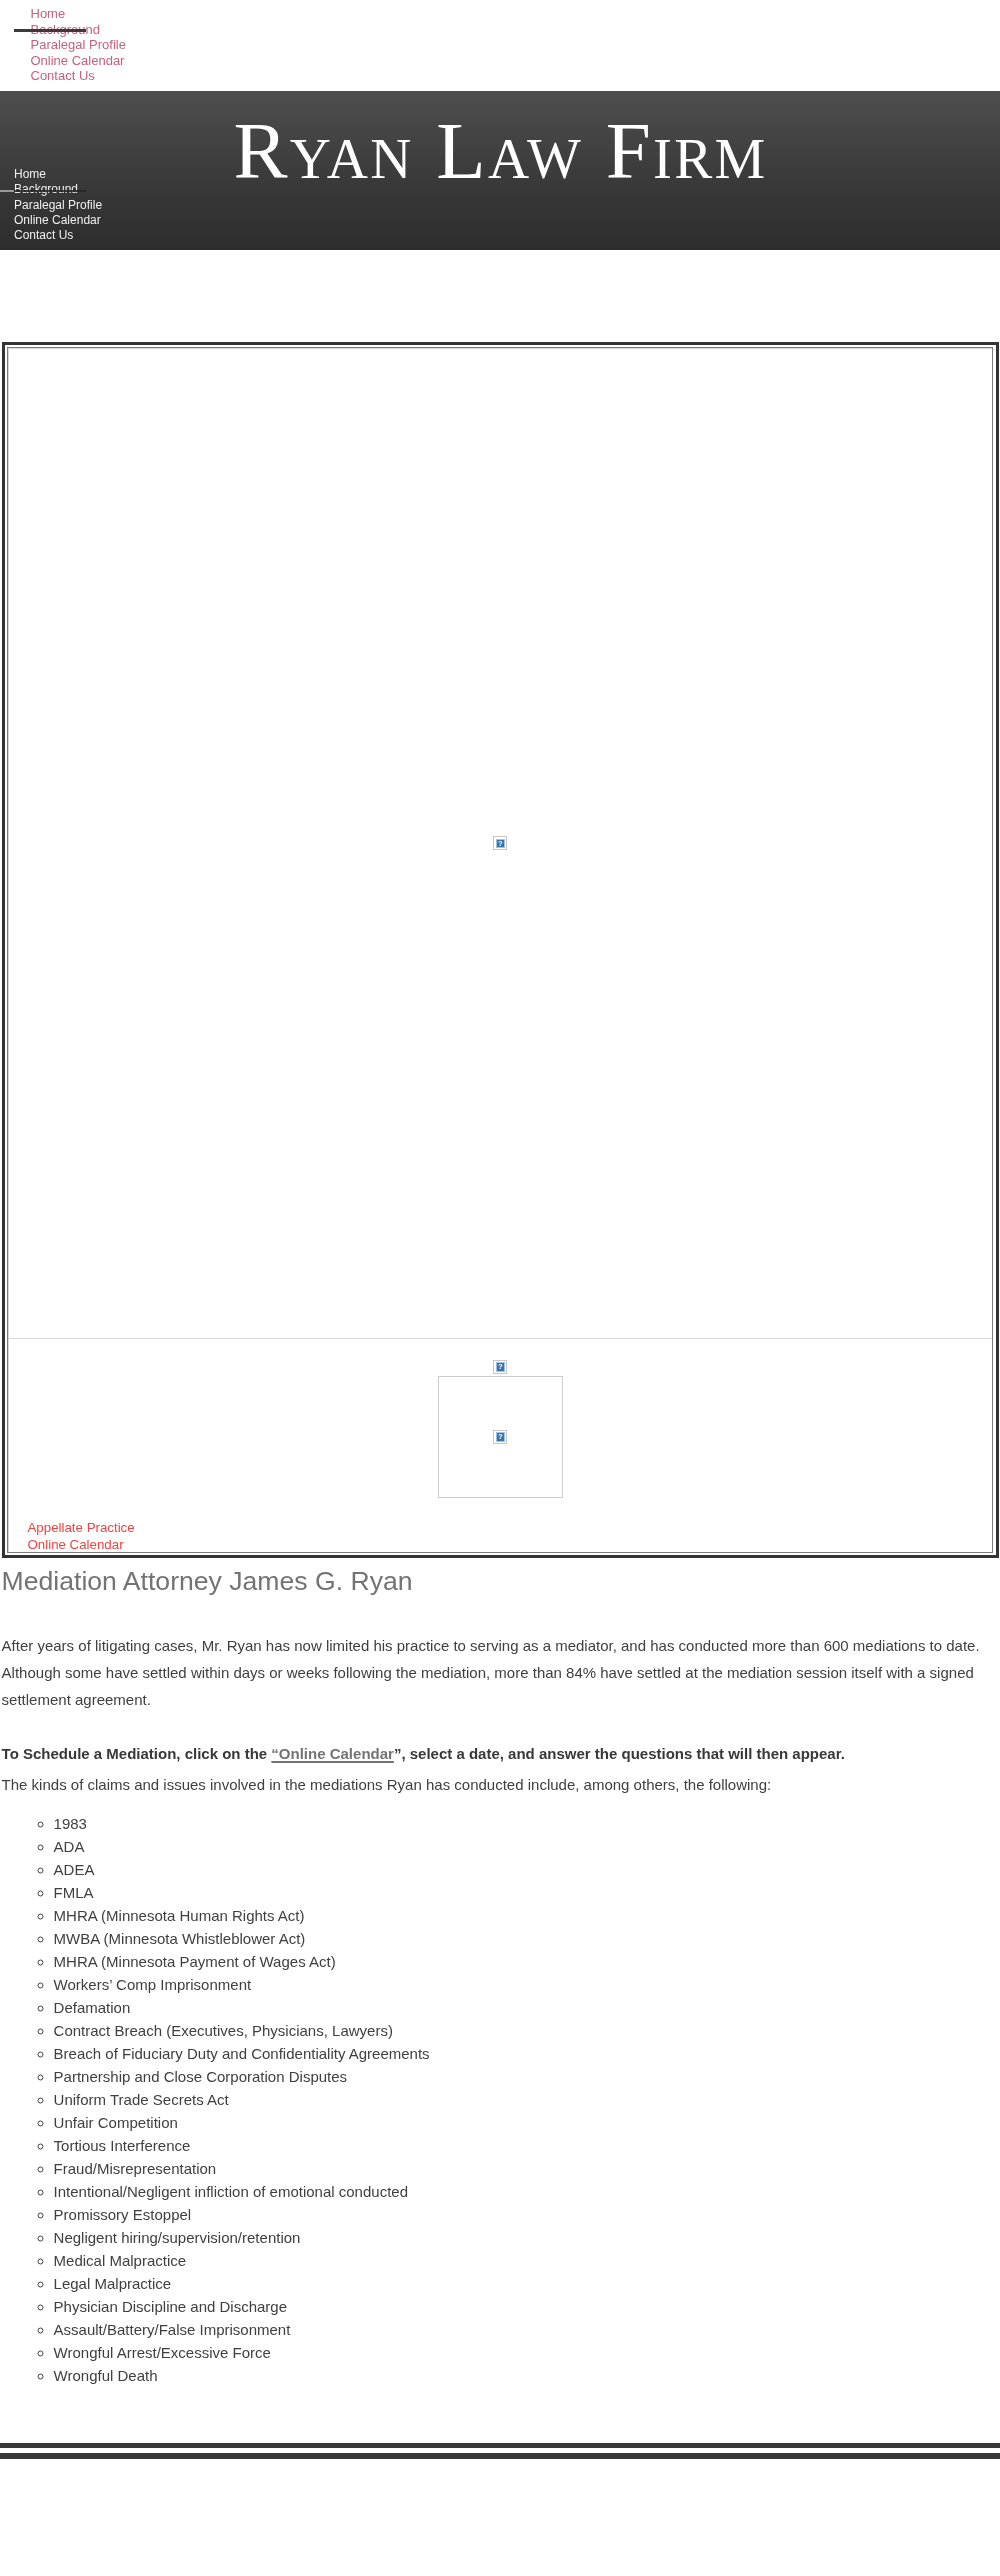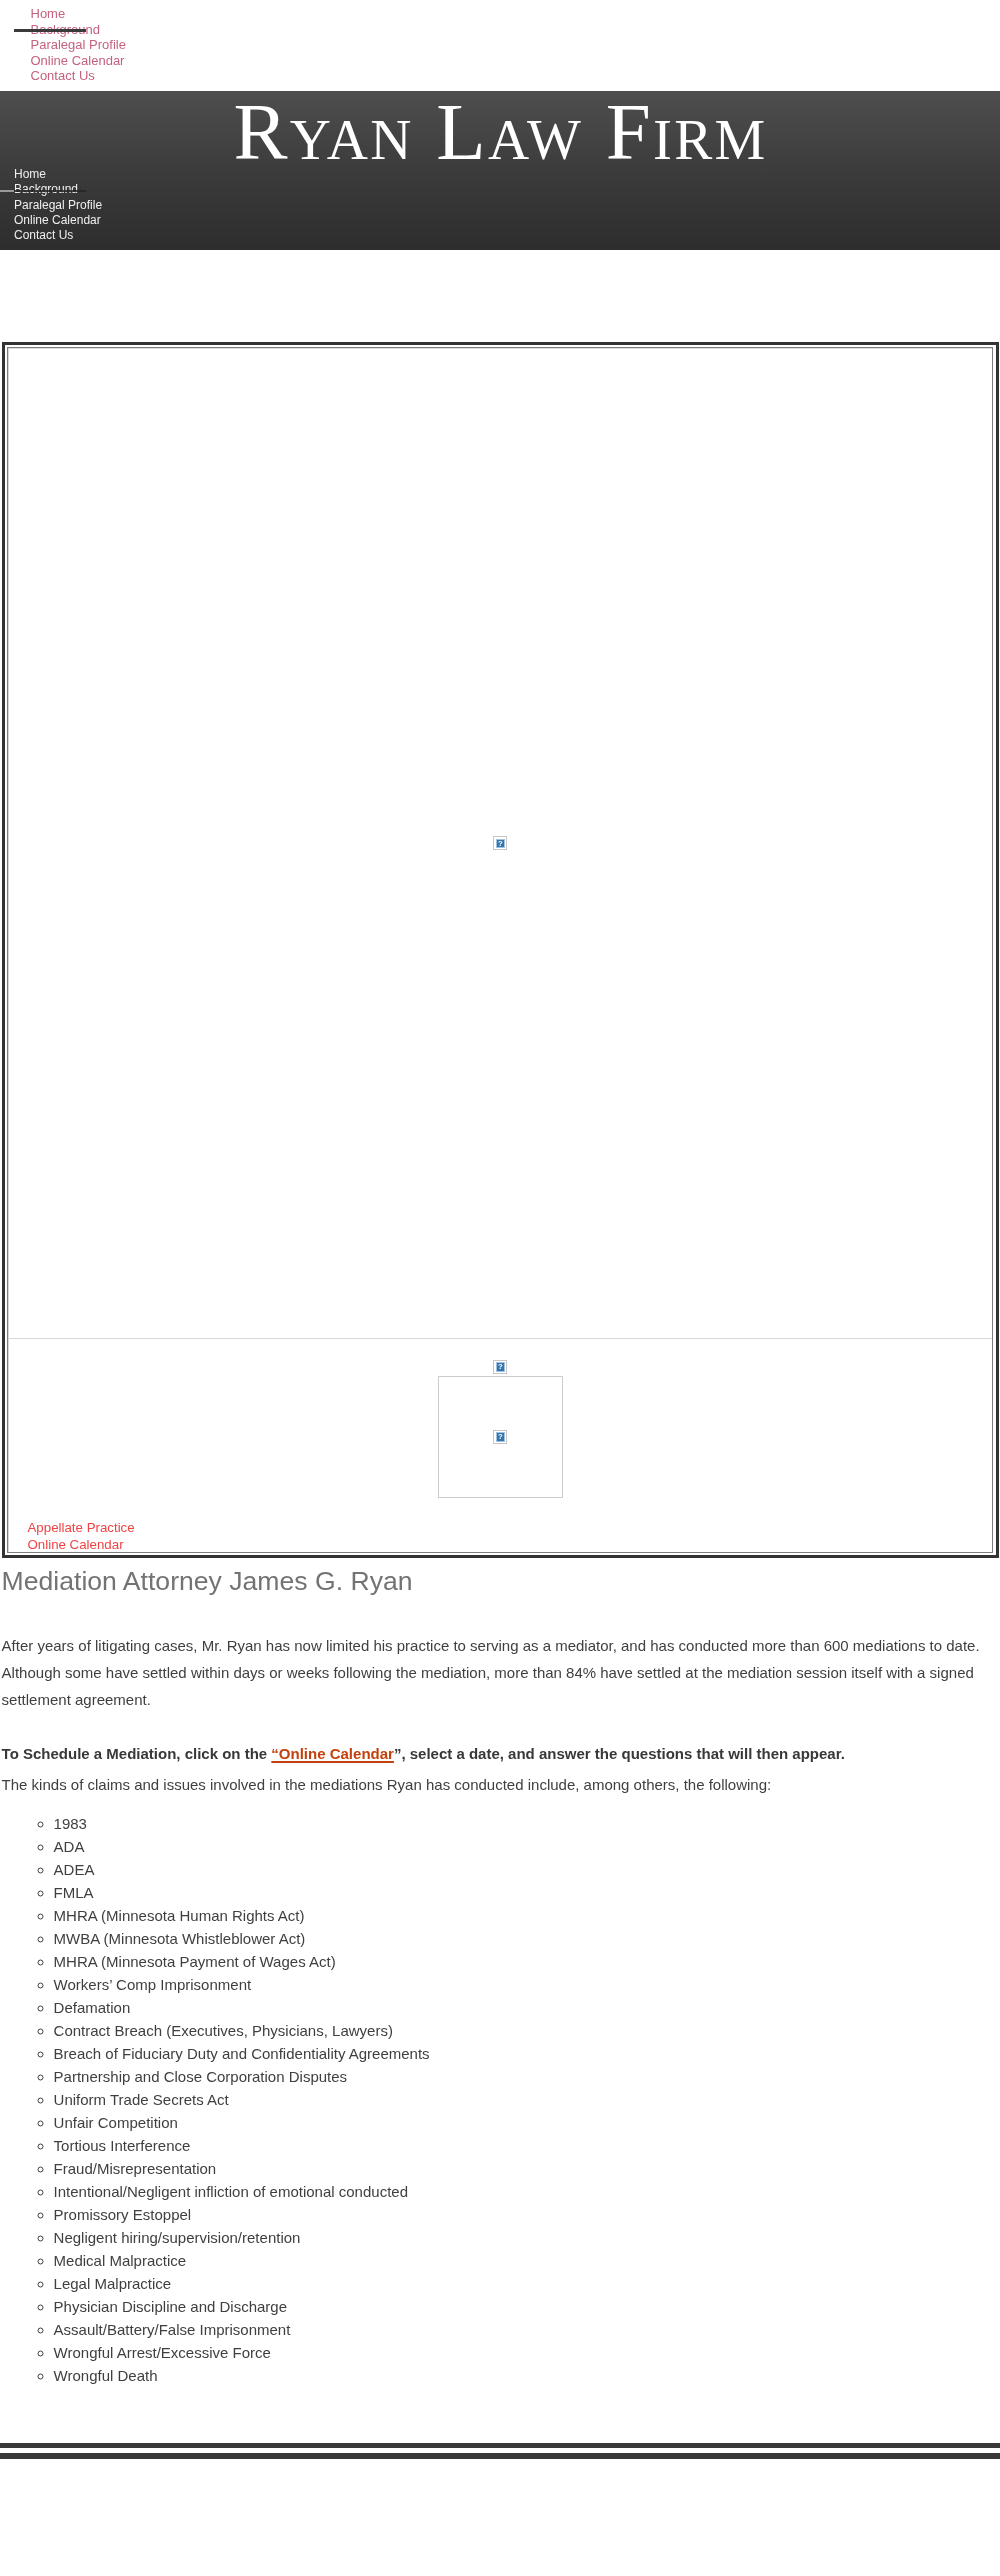--- a/index.html
+++ b/index.html
@@ -21,21 +21,21 @@
 
   
   .banner {
     position:absolute; top:91px; left:0; width:1001px; height:159px;
     background:linear-gradient(180deg,#4e4e4e 0%, #3a3a3a 55%, #2d2d2d 100%);
   }
   .banner-title {
     text-align:center; white-space:nowrap;
     font-family:"Liberation Serif", serif;
     font-variant:small-caps; font-weight:400;
-    font-size:81px; line-height:1.0; padding-top:1px;
+    font-size:81px; line-height:1.0; padding-top:20px;
     color:#ffffff; letter-spacing:2.3px;
   }
   .banner-nav { position:absolute; top:76px; left:14px; }
   .banner-nav ul { list-style:none; margin:0; padding:0; }
   .banner-nav li { line-height:15.3px; font-size:12px; }
   .banner-nav a { color:#efefef; }
   .banner-strike-light { position:absolute; top:99px; left:0; width:14px; height:1.6px; background:#9a9a9a; }
   .banner-strike-dark  { position:absolute; top:99px; left:14px; width:72px; height:1.6px; background:#262626; opacity:.85; }
 
   
@@ -71,21 +71,21 @@
     align-items:center; justify-content:center; line-height:1;
   }
 
   
   .content { position:absolute; top:1566px; left:1.6px; width:995px; color:#3f3f3f; }
   .content h1 { margin:0; font-size:26.6px; line-height:30px; font-weight:400; color:#737373; }
   .body-text { font-size:15px; line-height:27px; margin:0; color:#3f3f3f; }
   .p-intro  { margin-top:36px; }
   .p-sched  { margin-top:26.6px; font-weight:bold; color:#383838; }
   .p-kinds  { margin-top:4.7px; }
-  .cal-link { color:#c2410c; font-weight:bold; text-decoration:underline; text-decoration-thickness:1.6px; text-underline-offset:2.3px; }
+  .cal-link { color:#737373; font-weight:bold; text-decoration:underline; text-decoration-thickness:1.6px; text-underline-offset:2.3px; }
   .claims { margin:14px 0 0 0; padding:0 0 0 52px; list-style-type:circle; }
   .claims li { font-size:15px; line-height:23px; }
 
   
   .bar { position:absolute; left:0; width:1001px; background:#383838; }
   .bar1 { top:2443px; height:4.7px; }
   .bar2 { top:2453px; height:6.3px; }
 </style>
 </head>
 <body>

